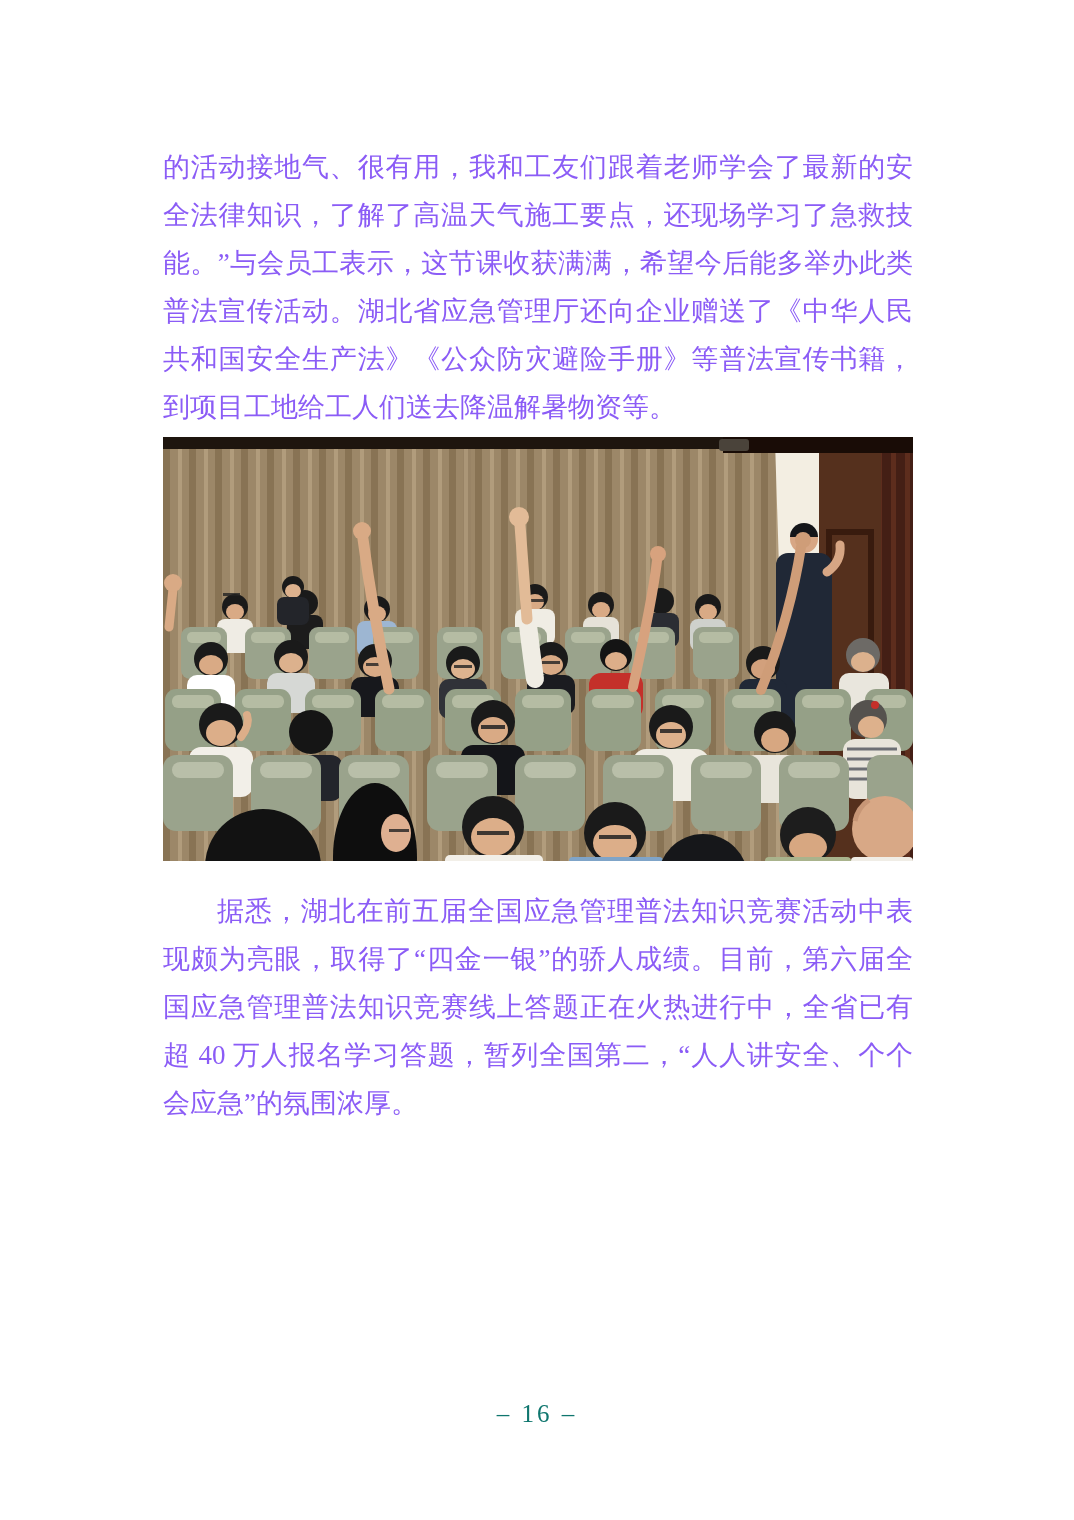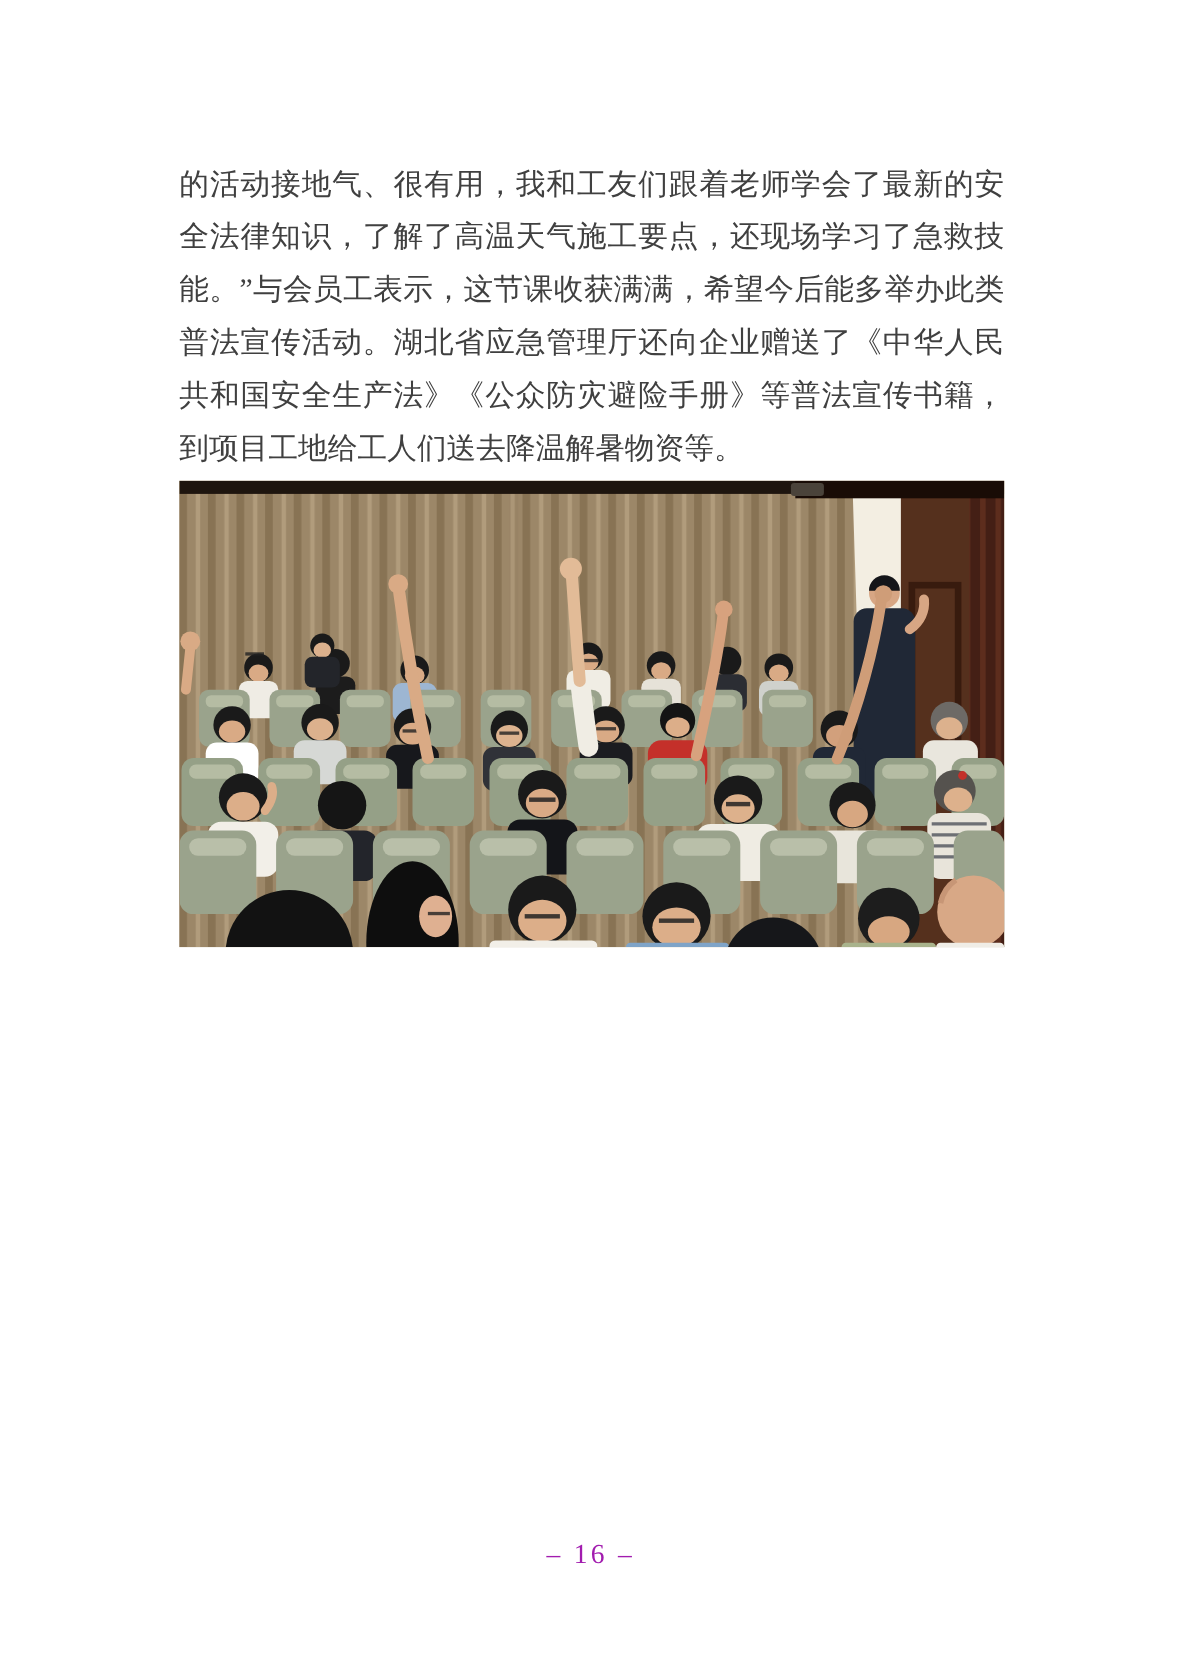--- a/index.html
+++ b/index.html
@@ -11,41 +11,41 @@
   }
   .page {
     position: relative;
     width: 1074px; height: 1520px;
     background: #ffffff;
   }
   .content {
     position: absolute;
     left: 163px; top: 143px;
     width: 750px;
-    color: #404040;
+    color: #8b5cf6;
     font-size: 27px;
     line-height: 48px;
     text-align: justify;
     text-justify: inter-ideograph;
   }
   .content p { margin: 0; padding: 0; }
   .content p.indent { text-indent: 2em; }
   figure.photo-frame {
     margin: 6px 0 26px 0;
     padding: 0;
     width: 750px; height: 424px;
     overflow: hidden;
     background: #9c8768;
   }
   figure.photo-frame svg { display: block; }
   .footer {
     position: absolute;
     left: 0; right: 0; top: 1400px;
     text-align: center;
-    color: #a21caf;
+    color: #0f766e;
     font-size: 25px;
     letter-spacing: 3px;
   }
 </style>
 </head>
 <body>
 
 <div class="page">
   <div class="content">
 
@@ -263,16 +263,17 @@
             <ellipse cx="645" cy="410" rx="19" ry="14" fill="#d7a781"></ellipse>
           <rect x="602" y="420" width="86" height="8" rx="4" fill="#a9b38c"></rect>
           <circle cx="722" cy="392" r="33" fill="#d8a886"></circle>
           <path d="M692,384 a33,33 0 0 1 14,-21" stroke="#c79676" stroke-width="5" fill="none"></path>
           <rect x="688" y="420" width="62" height="8" rx="4" fill="#f0ede6"></rect>
         </g>
       </svg>
     </figure>
 
 
+    <p class="para indent">据悉，湖北在前五届全国应急管理普法知识竞赛活动中表现颇为亮眼，取得了“四金一银”的骄人成绩。目前，第六届全国应急管理普法知识竞赛线上答题正在火热进行中，全省已有超 40 万人报名学习答题，暂列全国第二，“人人讲安全、个个会应急”的氛围浓厚。</p>
   </div>
 
   <div class="footer">– 16 –</div>
 </div>
 
 </body></html>

